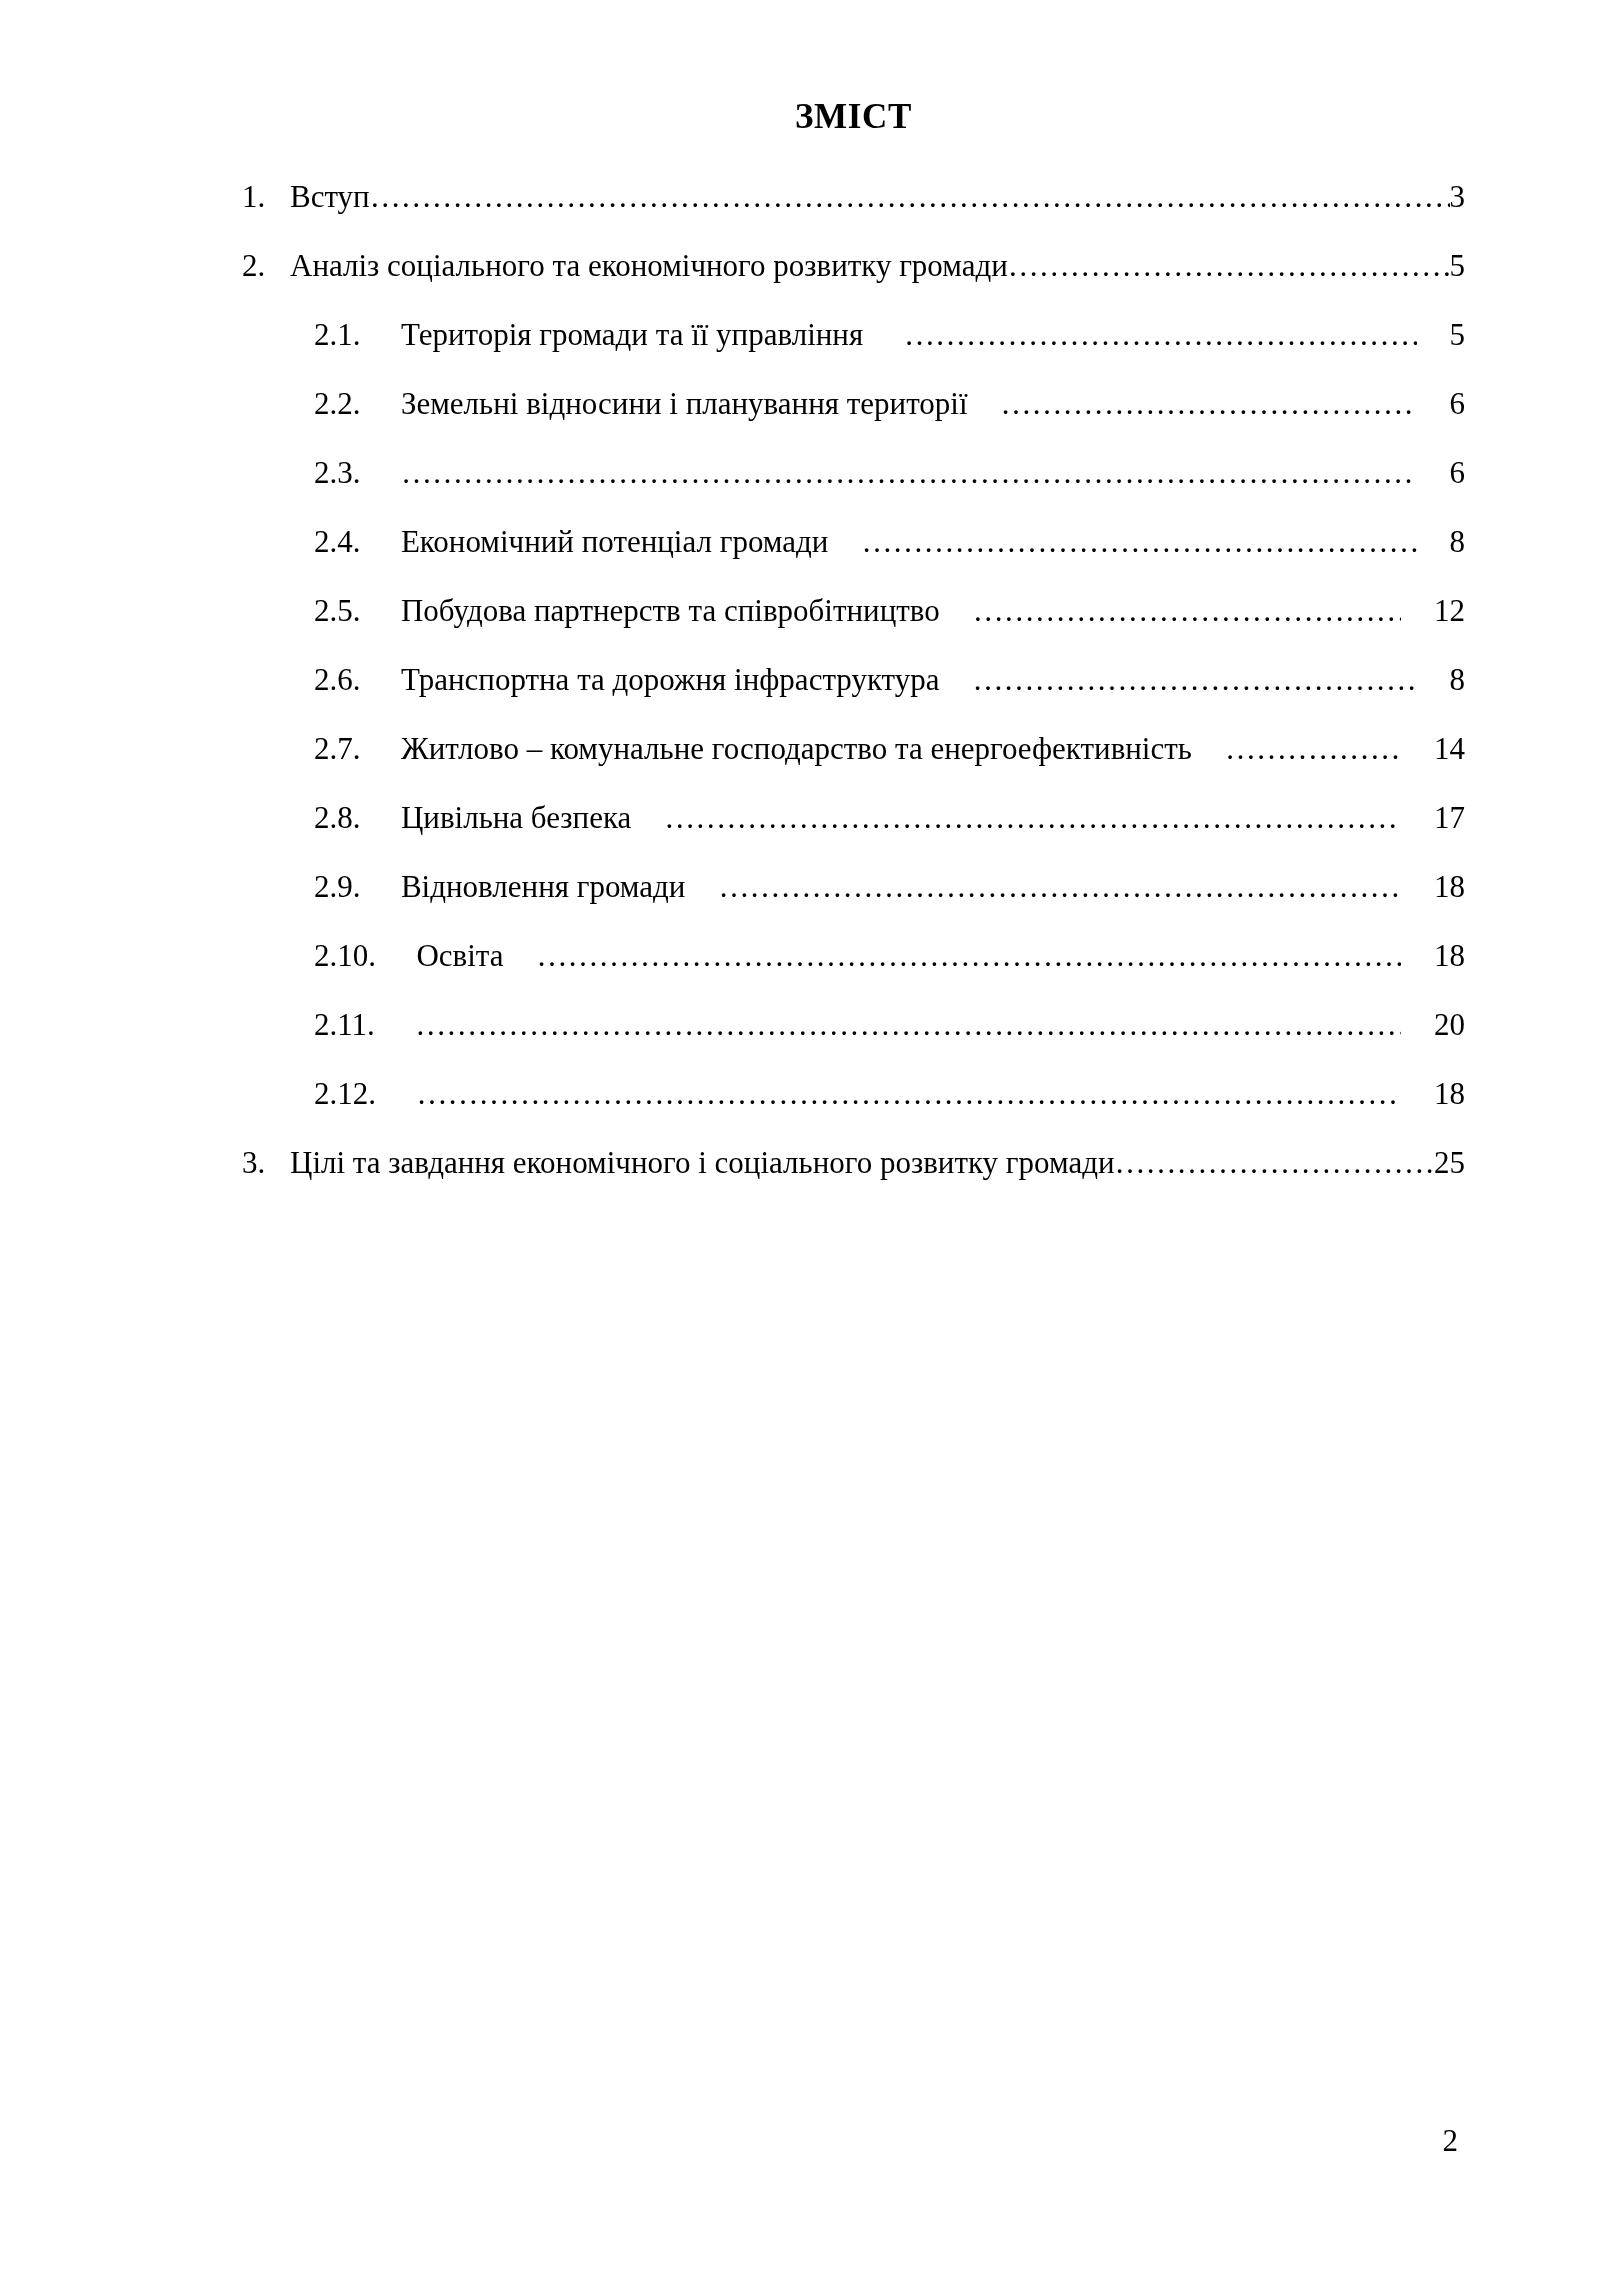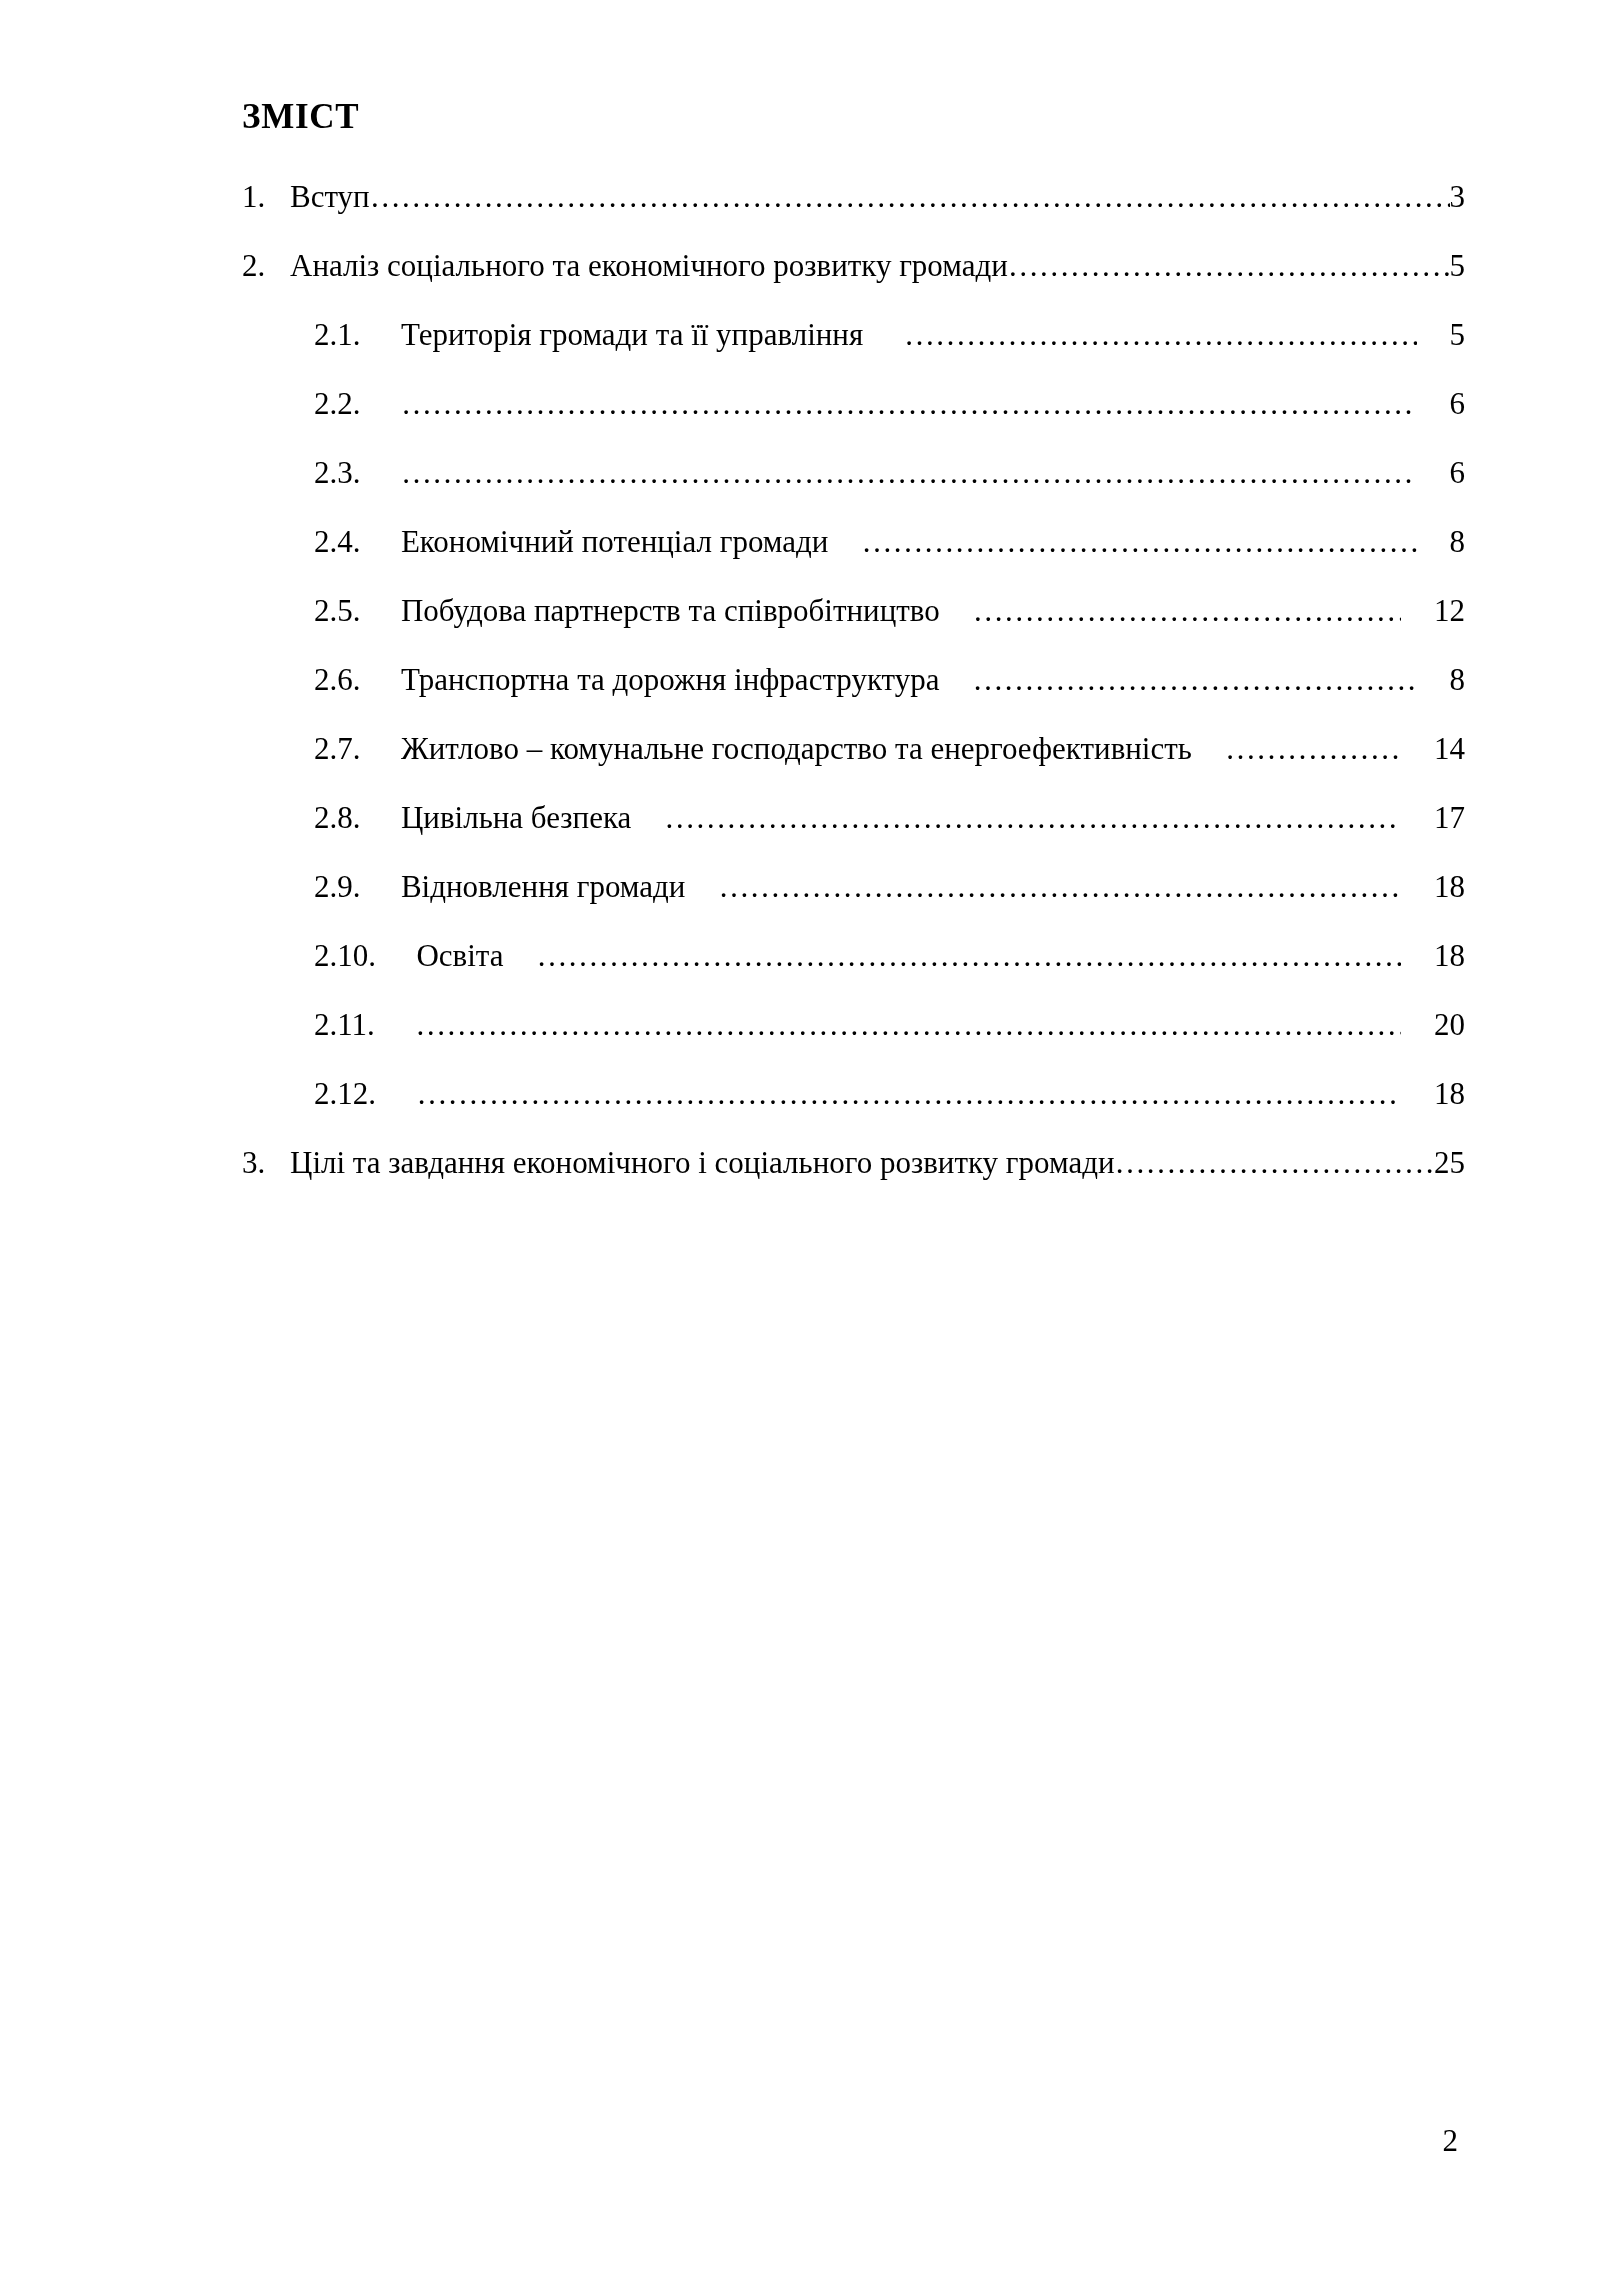--- a/index.html
+++ b/index.html
@@ -19,20 +19,21 @@
     position: relative;
     width: 1623px;
     height: 2295px;
   }
   .content {
     margin-left: 242px;
     margin-right: 158px; 
   }
   .doc-title {
     padding-top: 97px;
+    text-align: center;
     font-size: 35px;
     font-weight: bold;
     letter-spacing: 0.7px;
     line-height: 1.15;
   }
   .toc {
     margin-top: 25px;
   }
   .toc-row {
     display: flex;
@@ -98,20 +99,21 @@
     <span class="toc-page">5</span>
   </div>
         <div class="toc-row level-2">
     <span class="toc-num">2.1.</span>
     <span class="toc-title">Територія громади та її управління </span>
     <span class="toc-dots"></span>
     <span class="toc-page">5</span>
   </div>
         <div class="toc-row level-2">
     <span class="toc-num">2.2.</span>
+    <span class="toc-title">Земельні відносини і планування території</span>
     <span class="toc-dots"></span>
     <span class="toc-page">6</span>
   </div>
         <div class="toc-row level-2">
     <span class="toc-num">2.3.</span>
     <span class="toc-dots"></span>
     <span class="toc-page">6</span>
   </div>
         <div class="toc-row level-2">
     <span class="toc-num">2.4.</span>

